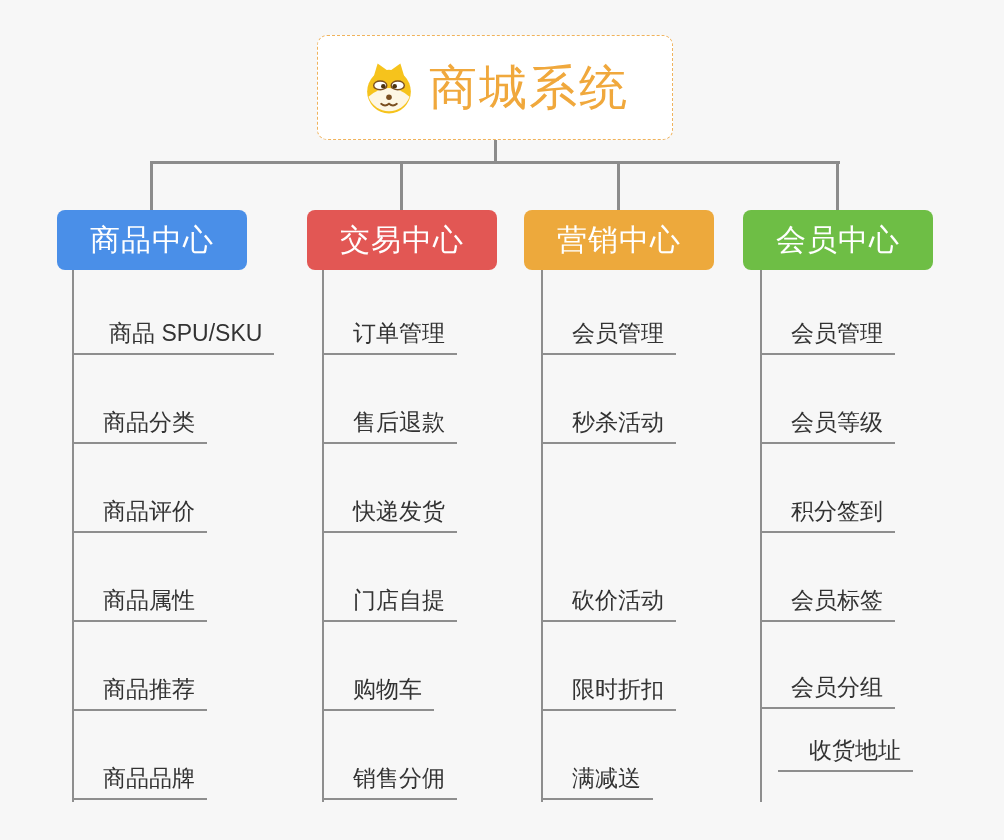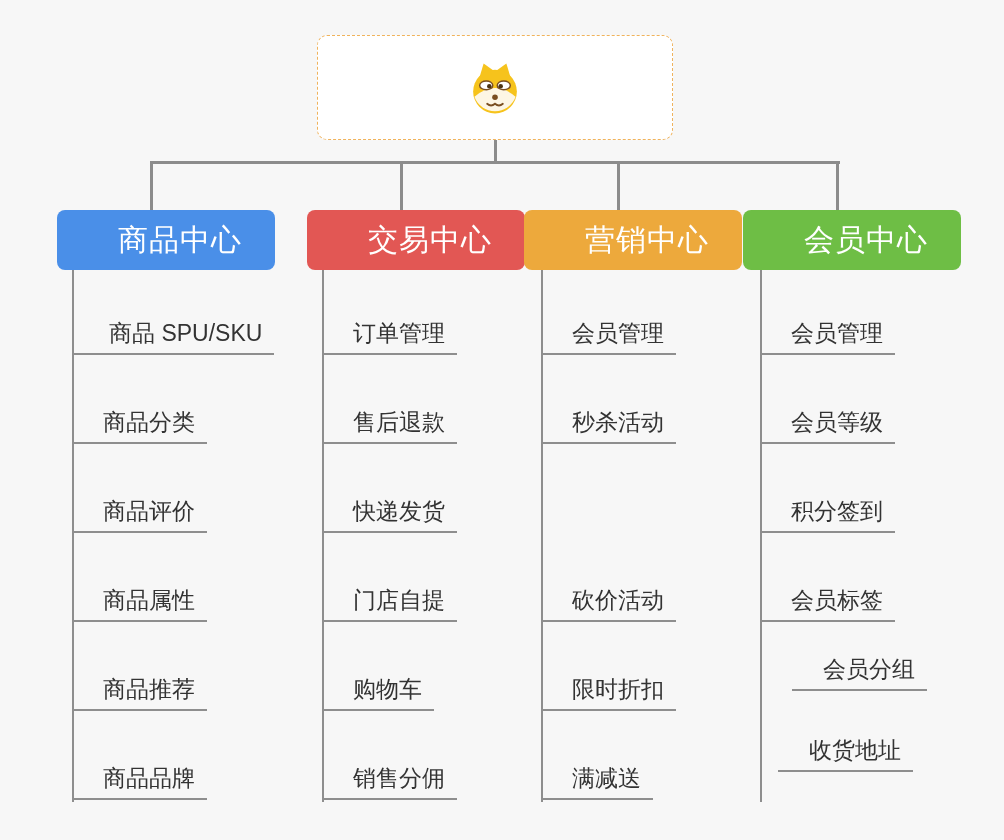--- a/index.html
+++ b/index.html
@@ -13,21 +13,21 @@
   
   .root{position:absolute;left:317px;top:35px;width:356px;height:105px;
         background:#FFFFFF;border:1px dashed #F0B35C;border-radius:10px;
         box-sizing:border-box;display:flex;align-items:center;justify-content:center;gap:12px;}
   .root-title{font-size:48px;line-height:1;color:#F0A83C;font-weight:500;letter-spacing:2px;white-space:nowrap;}
   .dog{width:56px;height:56px;display:inline-flex;}
 
   
   .branch{position:absolute;top:210px;width:190px;height:60px;border-radius:8px;
           display:flex;align-items:center;justify-content:center;
-          color:#FFFFFF;font-size:30px;line-height:1;letter-spacing:1px;white-space:nowrap;padding-left:28px;}
+          color:#FFFFFF;font-size:30px;line-height:1;letter-spacing:1px;white-space:nowrap;}
 
   
   .leaf{position:absolute;box-sizing:border-box;height:38px;
         display:flex;align-items:flex-end;
         padding:0 12px 5px 31px;border-bottom:2px solid #8E8E8E;
         font-size:23px;line-height:1.25;color:#333333;white-space:nowrap;}
 </style>
 </head>
 <body>
 
@@ -53,20 +53,21 @@
         <circle cx="32" cy="36" r="25" fill="#F6C31C"></circle>
         <path d="M8.5 42 A25 25 0 0 0 55.5 42 Q44 32 32 32 Q20 32 8.5 42 Z" fill="#FDF6E4"></path>
         <ellipse cx="22" cy="29" rx="7.5" ry="5" fill="#FFFFFF" stroke="#7A4E20" stroke-width="1.6"></ellipse>
         <ellipse cx="42" cy="29" rx="7.5" ry="5" fill="#FFFFFF" stroke="#7A4E20" stroke-width="1.6"></ellipse>
         <circle cx="25.5" cy="30" r="2.6" fill="#4C3312"></circle>
         <circle cx="38.5" cy="30" r="2.6" fill="#4C3312"></circle>
         <circle cx="32" cy="42.5" r="3.2" fill="#7A4E20"></circle>
         <path d="M23 50 Q27.5 54 32 50 Q36.5 54 41 50" fill="none" stroke="#7A4E20" stroke-width="2" stroke-linecap="round"></path>
       </svg>
     </span>
+    <span class="root-title">商城系统</span>
   </div>
 
   <div class="branch" style="left: 57px; background: rgb(74, 143, 232);">商品中心</div>
   <div class="branch" style="left: 307px; background: rgb(226, 87, 84);">交易中心</div>
   <div class="branch" style="left: 524px; background: rgb(237, 169, 60);">营销中心</div>
   <div class="branch" style="left: 743px; background: rgb(110, 190, 69);">会员中心</div>
 
   <div class="leaf" style="left:72px;top:317px;padding-left:37px;">商品 SPU/SKU</div>
   <div class="leaf" style="left:72px;top:406px;">商品分类</div>
   <div class="leaf" style="left:72px;top:495px;">商品评价</div>
@@ -84,16 +85,16 @@
   <div class="leaf" style="left:541px;top:317px;">会员管理</div>
   <div class="leaf" style="left:541px;top:406px;">秒杀活动</div>
   <div class="leaf" style="left:541px;top:584px;">砍价活动</div>
   <div class="leaf" style="left:541px;top:673px;text-align:right;">限时折扣</div>
   <div class="leaf" style="left:541px;top:762px;">满减送</div>
 
   <div class="leaf" style="left:760px;top:317px;">会员管理</div>
   <div class="leaf" style="left:760px;top:406px;">会员等级</div>
   <div class="leaf" style="left:760px;top:495px;">积分签到</div>
   <div class="leaf" style="left:760px;top:584px;">会员标签</div>
-  <div class="leaf" style="left:760px;top:653px;margin-left:32px;">会员分组</div>
+  <div class="leaf" style="left:760px;top:671px;">会员分组</div>
   <div class="leaf" style="left:760px;top:734px;margin-left:18px;">收货地址</div>
 
 </div>
 
 </body></html>

